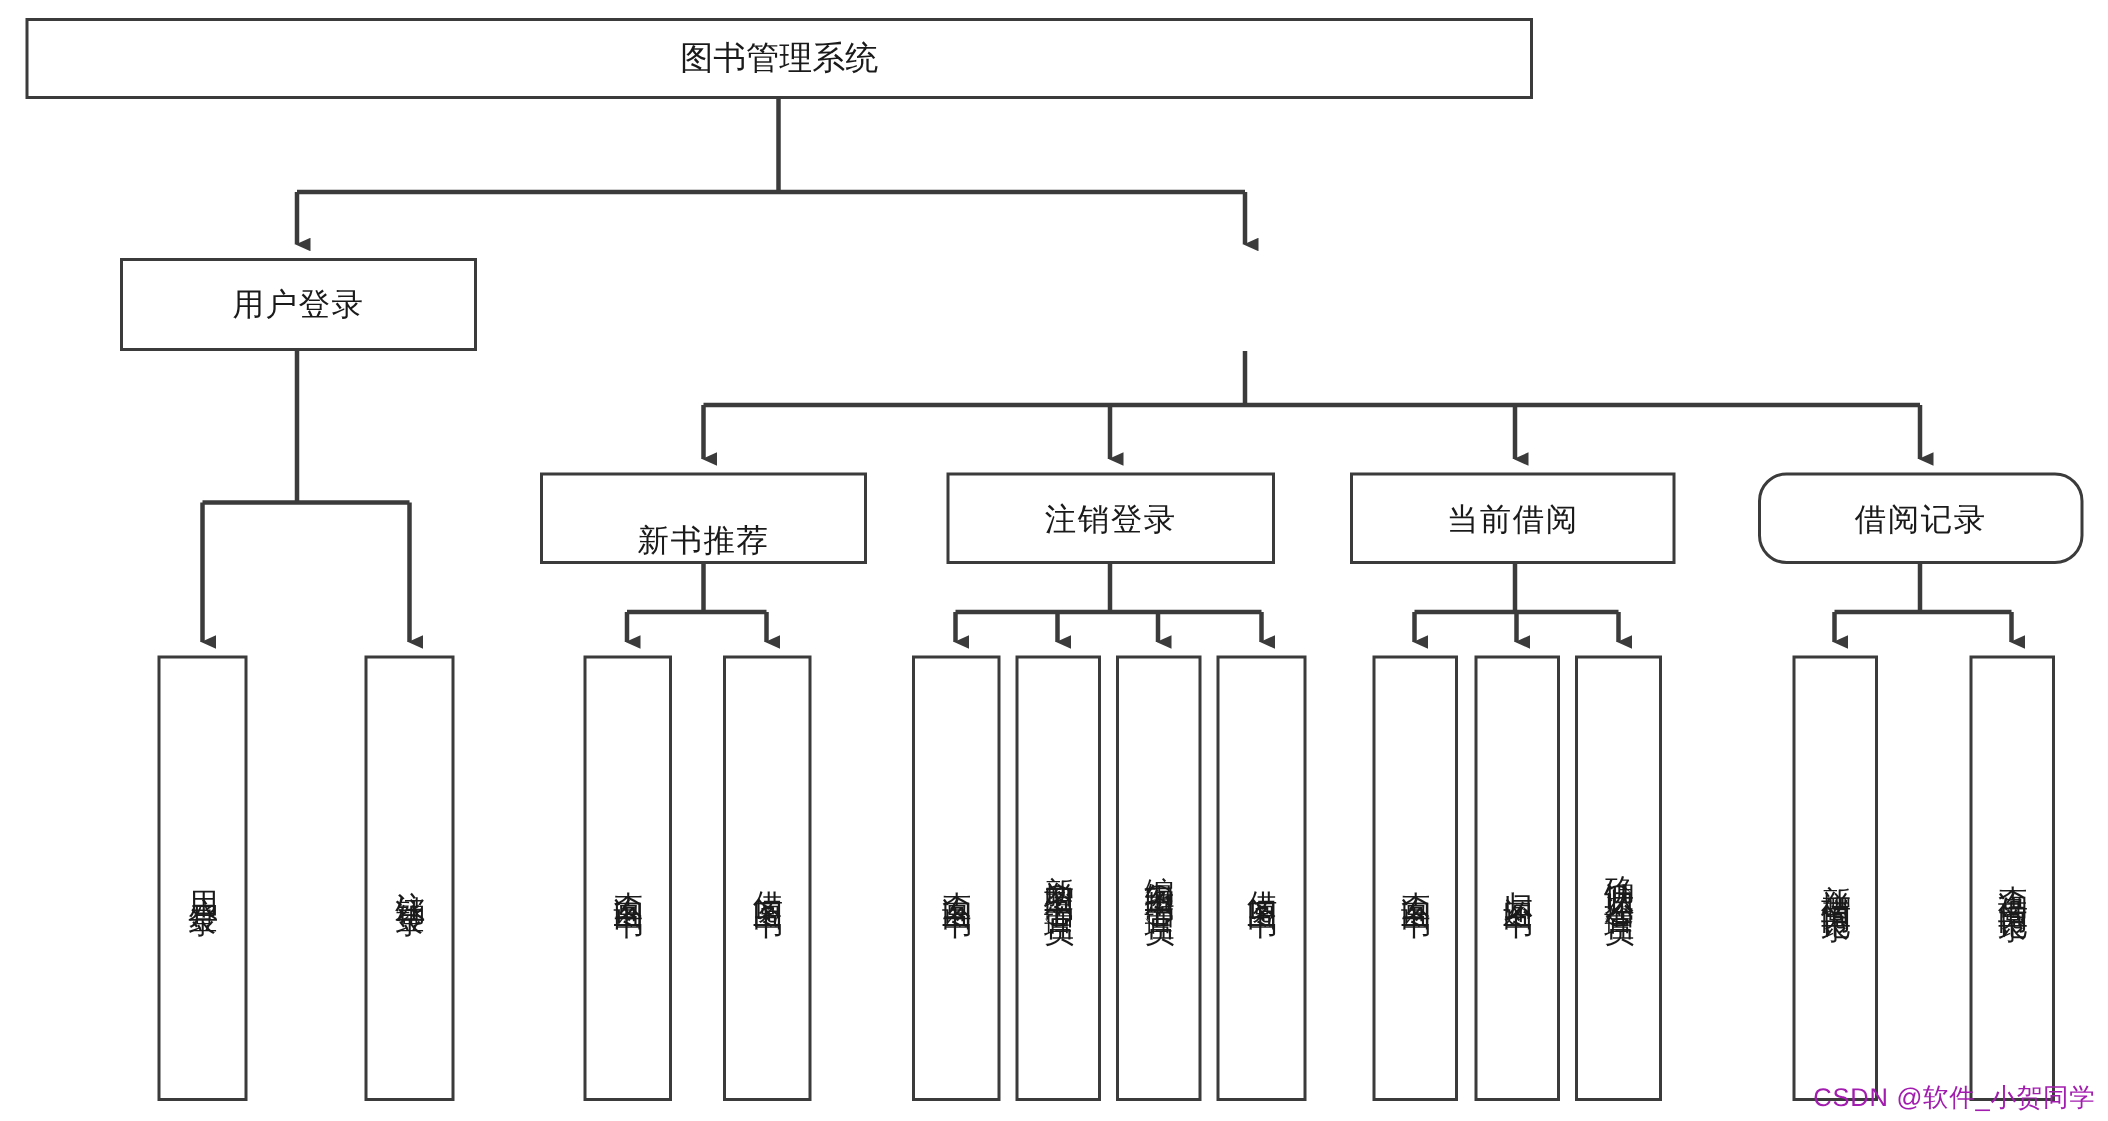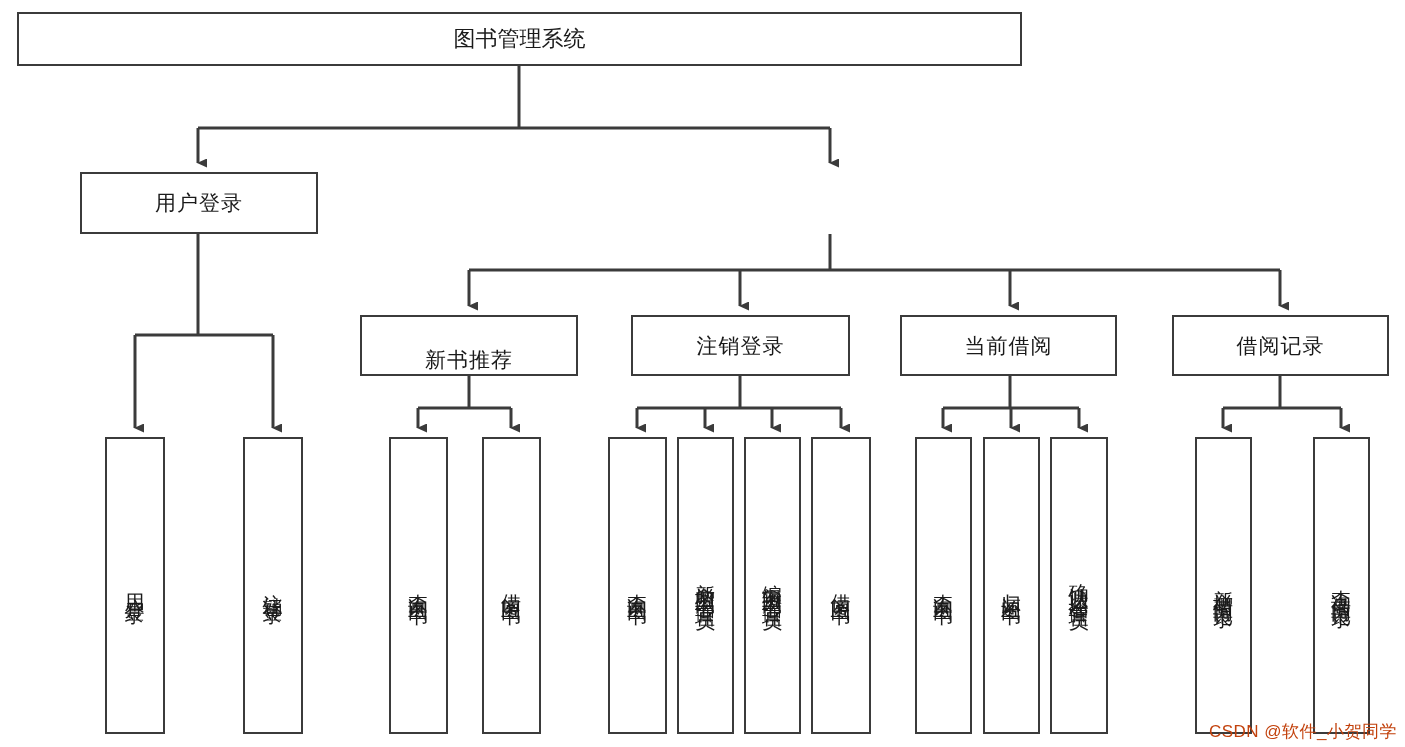--- a/index.html
+++ b/index.html
@@ -51,21 +51,21 @@
     top: 0;
     width: 1405px;
     height: 747px;
     pointer-events: none;
   }
   .watermark {
     position: absolute;
     right: 8px;
     bottom: 4px;
     font-size: 17px;
-    color: #c2410c;
+    color: #a21caf;
     letter-spacing: 0.5px;
     white-space: nowrap;
   }
 </style>
 </head>
 <body>
 
 <div id="canvas">
 
   <svg class="links" viewBox="0 0 1405 747">
@@ -128,21 +128,21 @@
 
   <div class="box h" style="left:360px; top:315px; width:218px; height:61px;align-items:flex-end;">
     <span>新书推荐</span>
   </div>
   <div class="box h" style="left:631px; top:315px; width:219px; height:61px;">
     <span>注销登录</span>
   </div>
   <div class="box h" style="left:877px; top:315px; width:217px; height:61px;margin-left:23px;">
     <span>当前借阅</span>
   </div>
-  <div class="box h" style="left:1172px; top:315px; width:217px; height:61px;">
+  <div class="box h" style="left:1172px; top:315px; width:217px; height:61px;border-radius:19px;">
     <span>借阅记录</span>
   </div>
 
   <div class="box v" style="left:105px; top:437px; width:60px; height:297px;">
     <span class="vtext">用户登录</span>
   </div>
   <div class="box v" style="left:243px; top:437px; width:60px; height:297px;">
     <span class="vtext">注销登录</span>
   </div>
 

